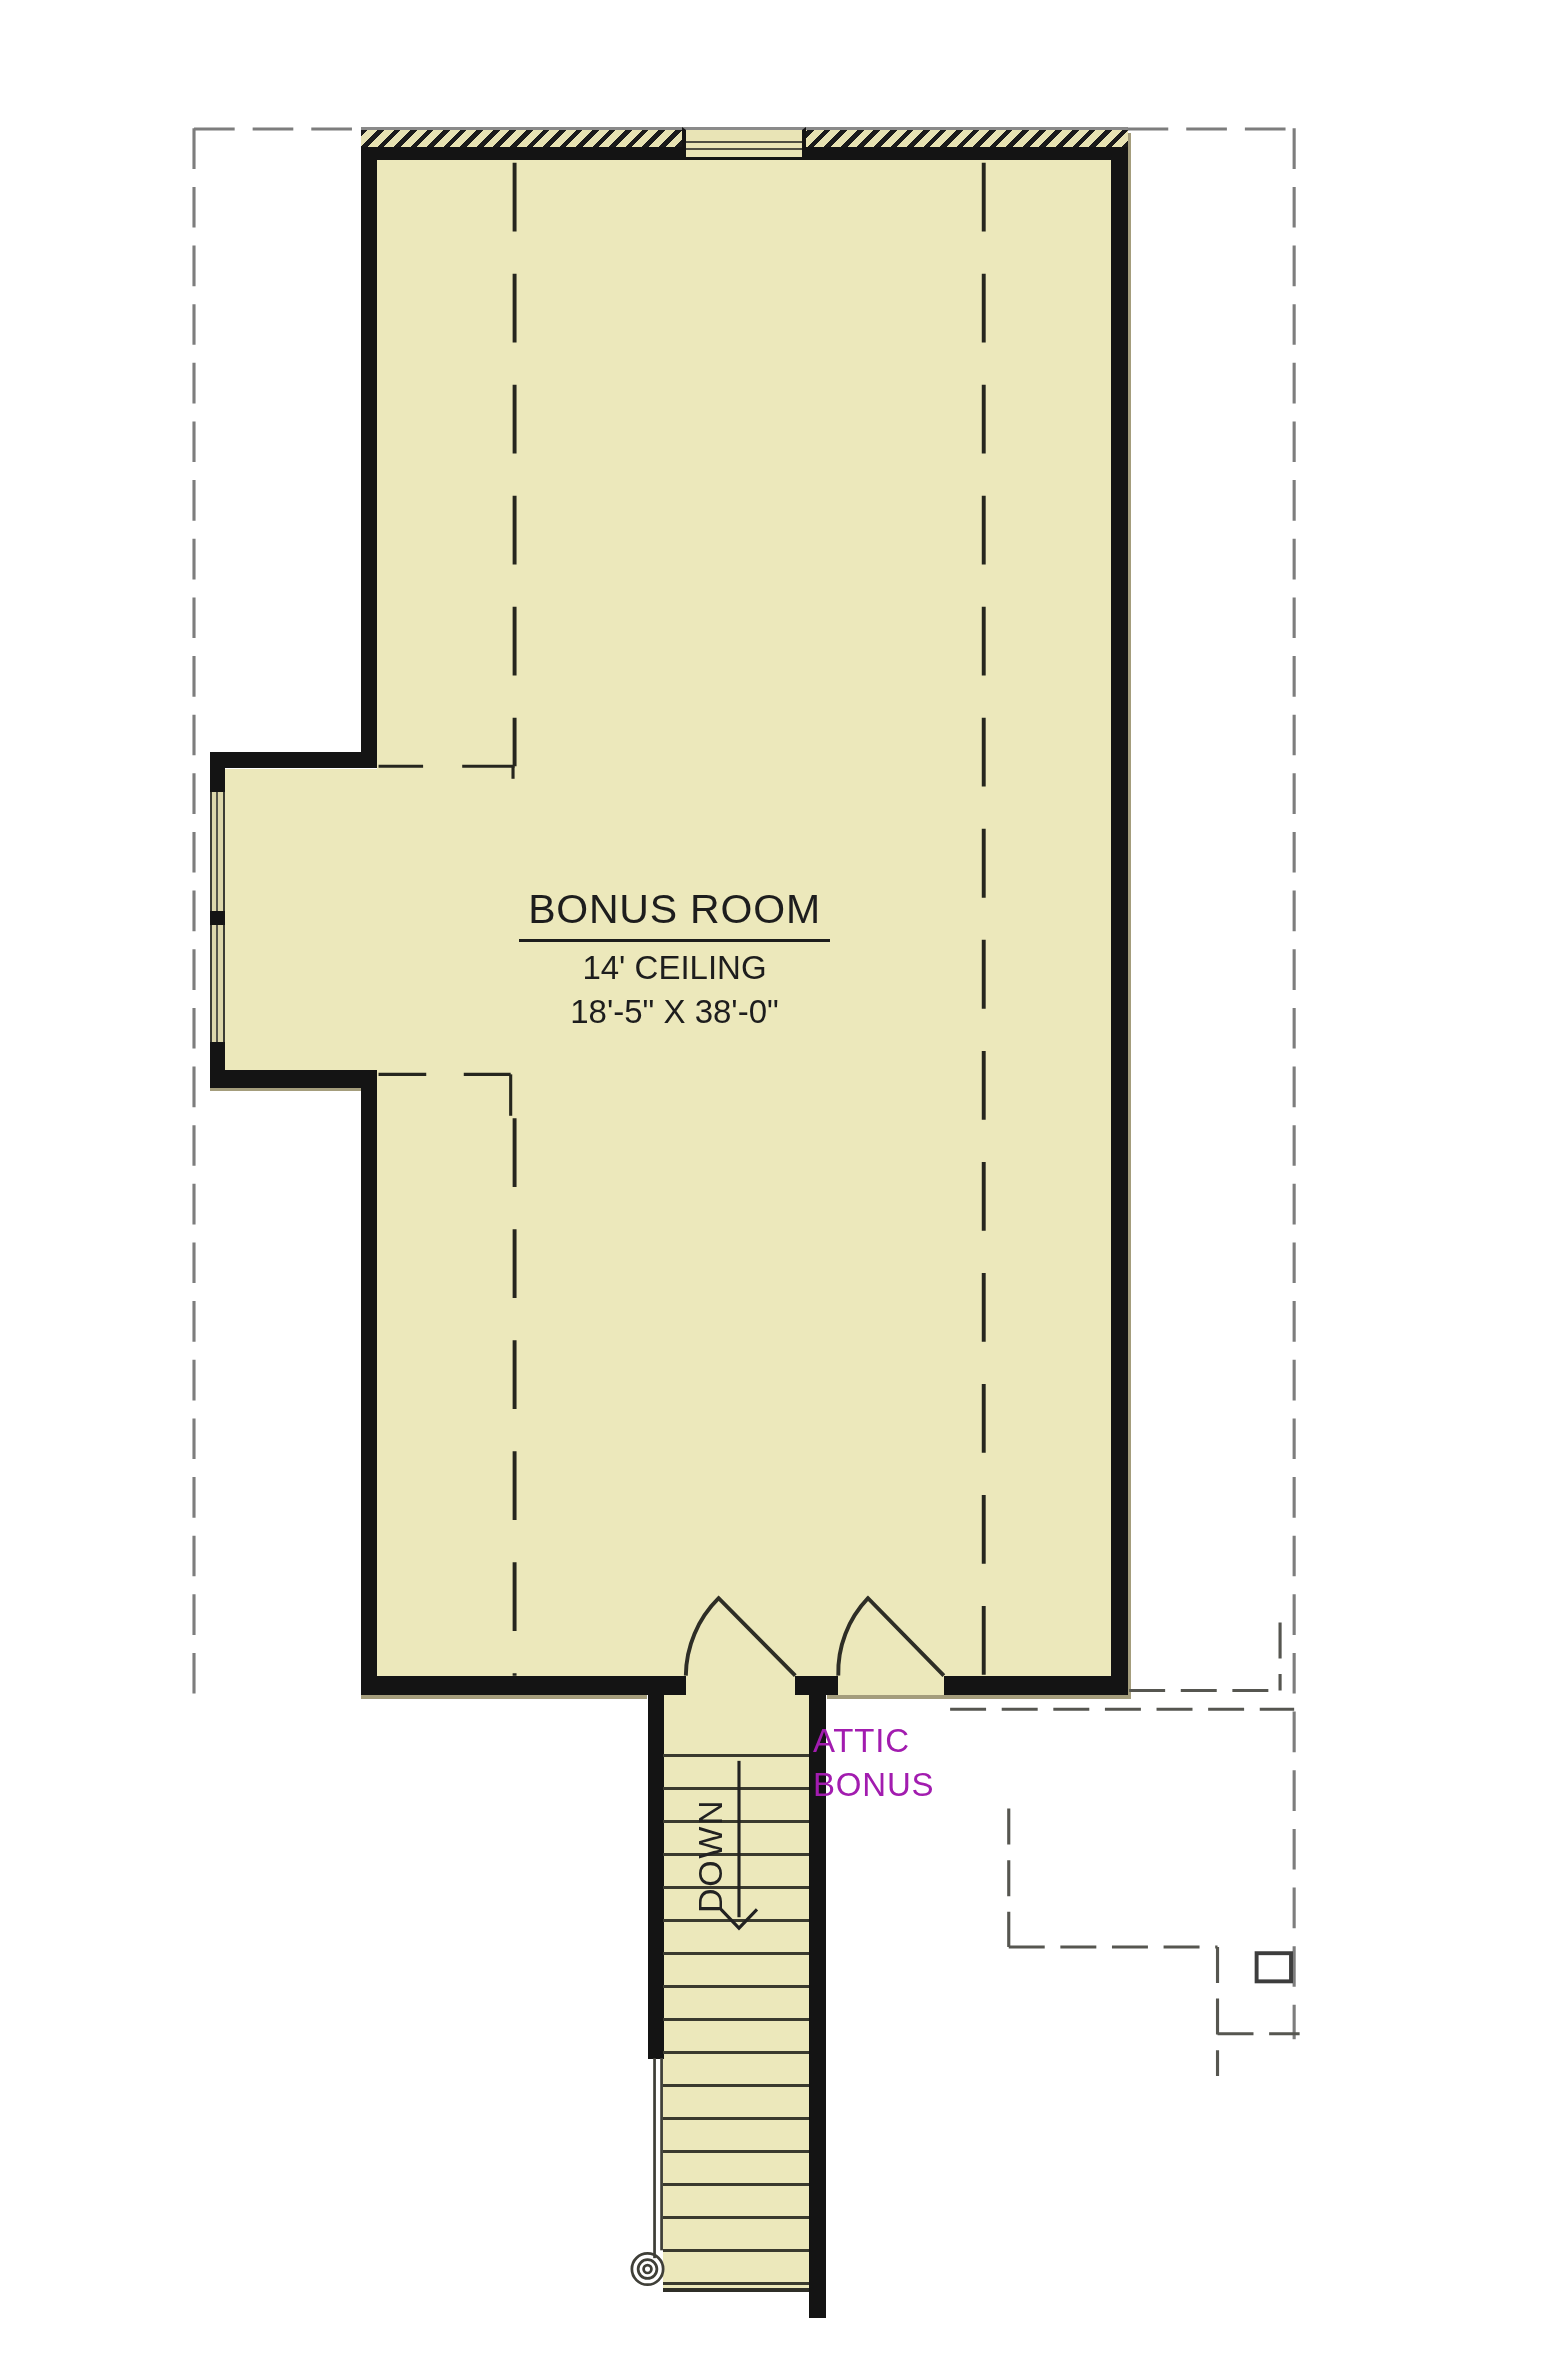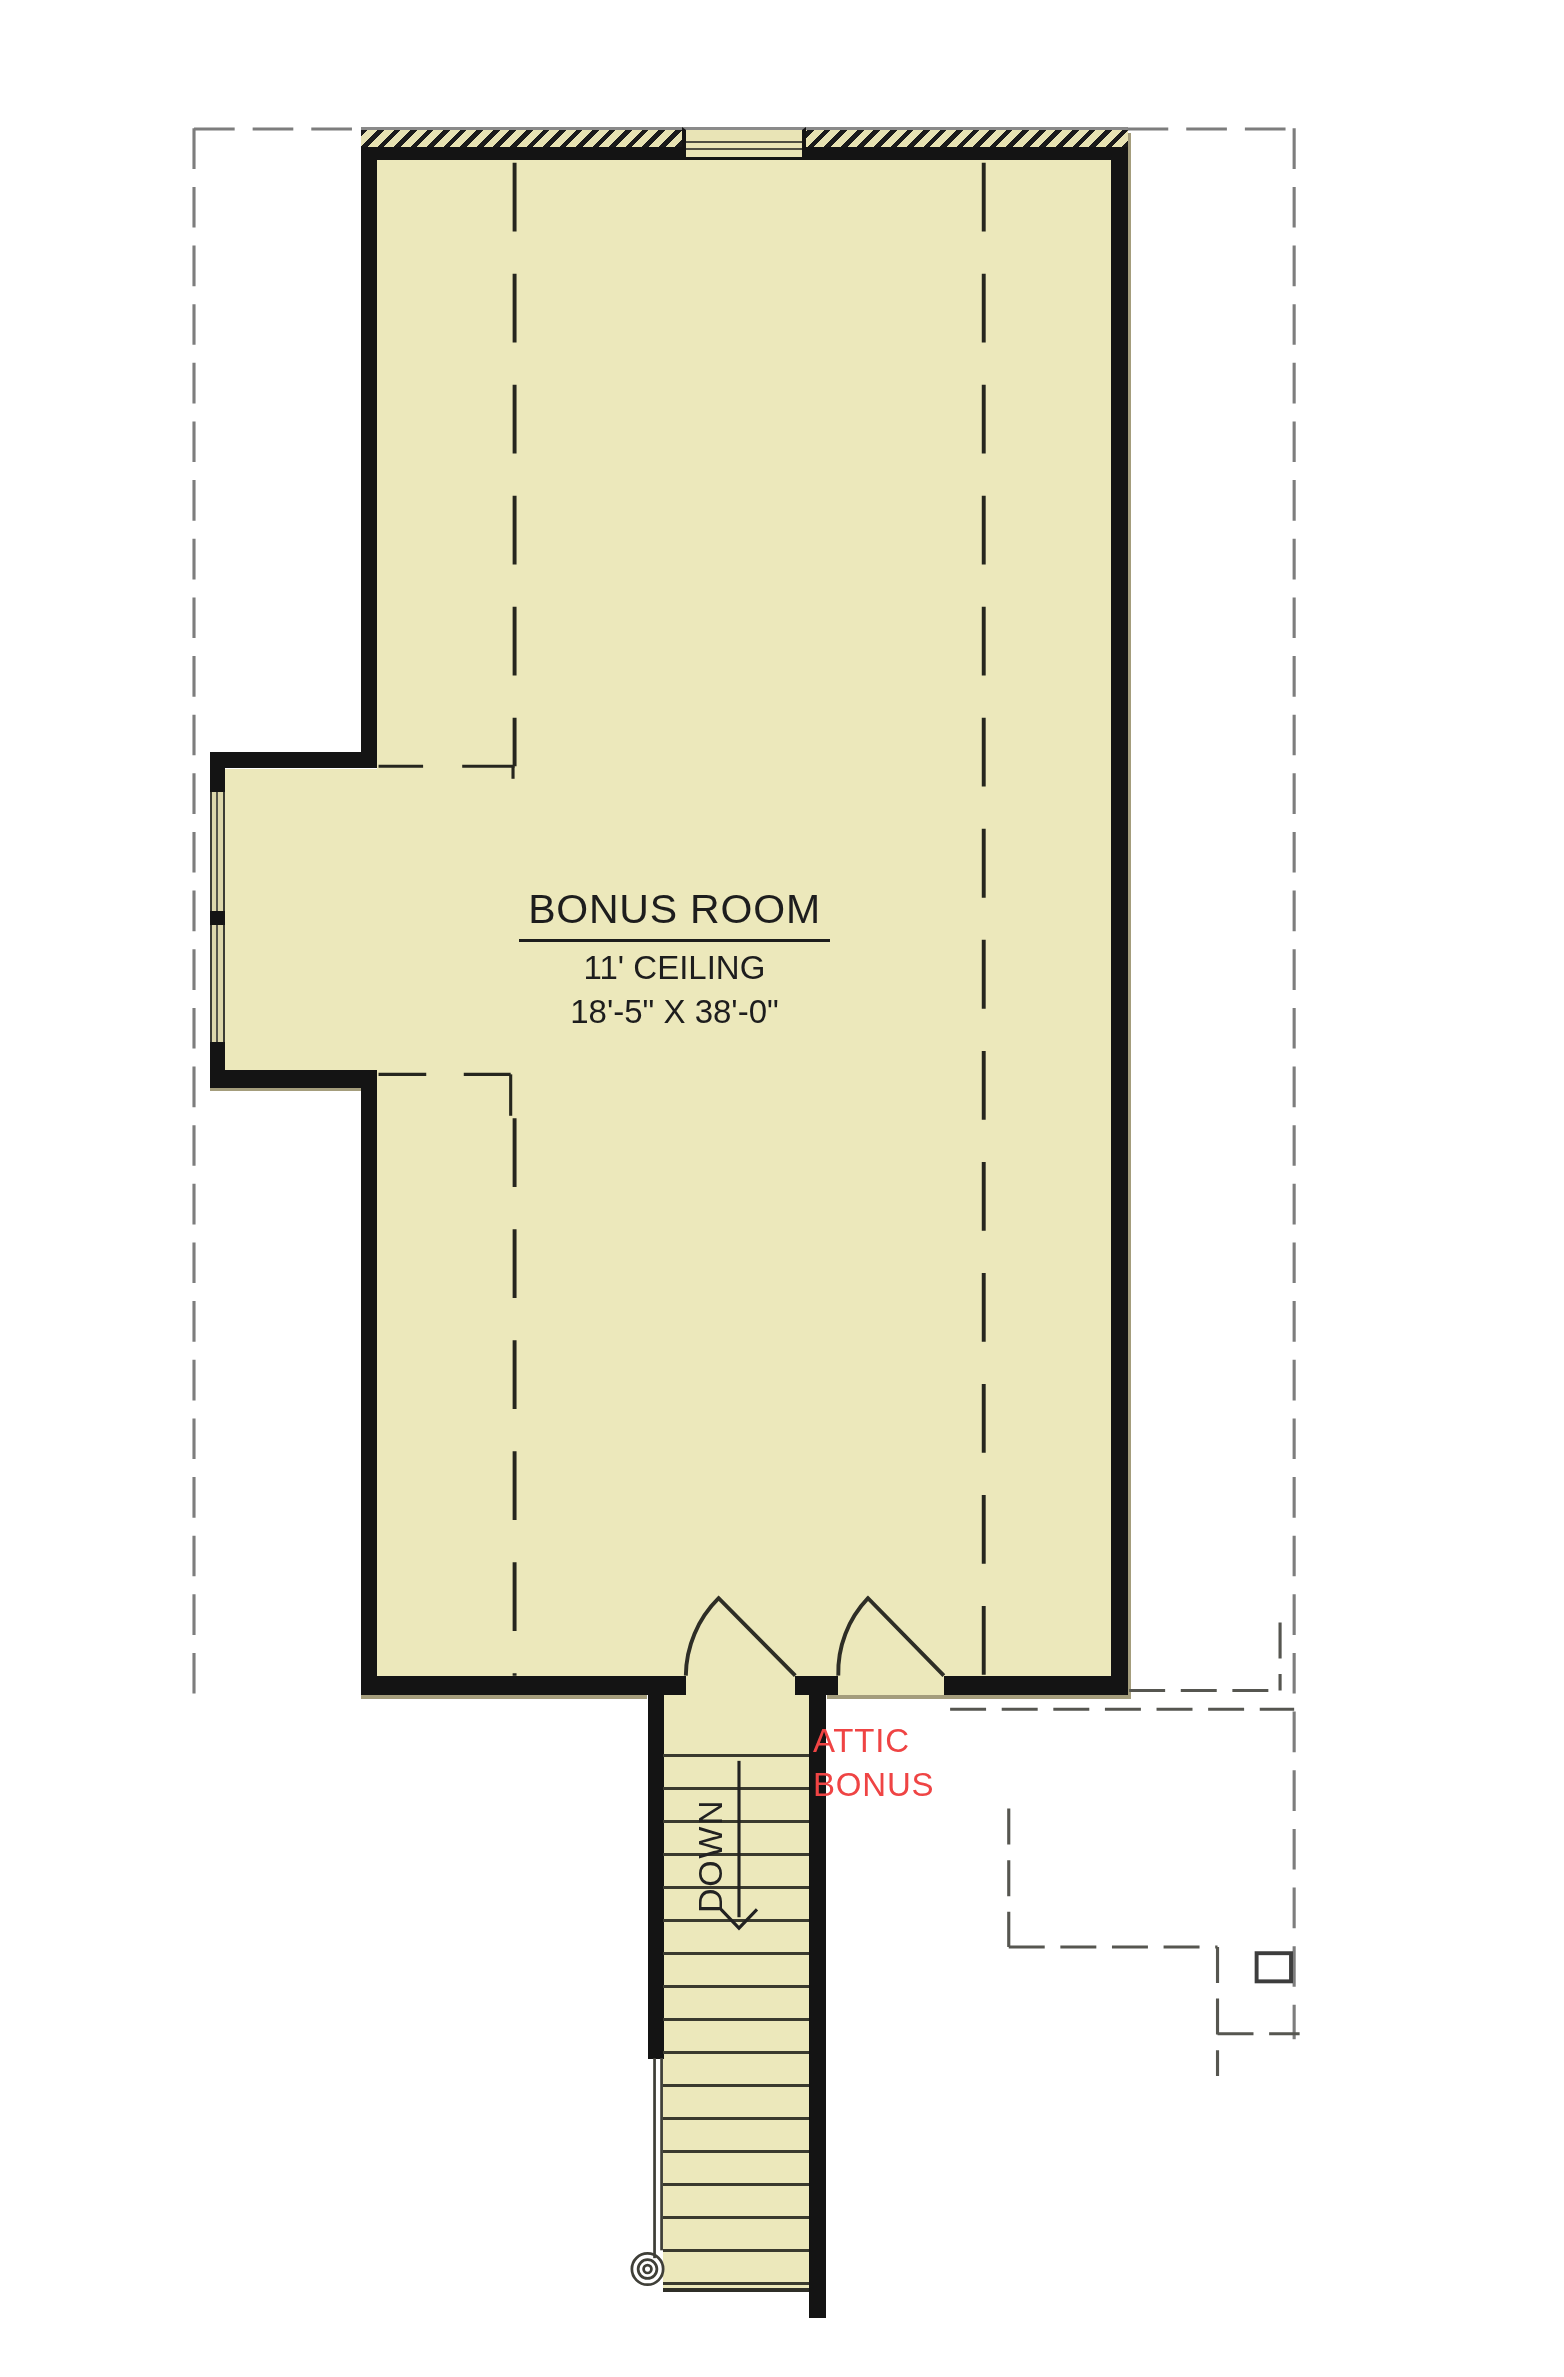--- a/index.html
+++ b/index.html
@@ -35,21 +35,21 @@
   .glz .gline{position:absolute;top:0;bottom:0;left:3.9px;width:2.3px;background:#55554a;}
   
   .treads{
     background:repeating-linear-gradient(to bottom,#3a3a2e 0 3.1px,rgba(0,0,0,0) 3.1px 33px);
   }
   .stair-edge{background:#2f2f28;}
   
   .room-label{color:#1d1d1d;text-align:center;}
   .room-title{font-size:41px;letter-spacing:0.8px;display:inline-block;border-bottom:3.9px solid #1d1d1d;padding:0 9.4px 6.3px 9.4px;}
   .room-sub{font-size:33px;margin-top:6.3px;}
-  .attic-label{color:#ef4444;font-size:33px;line-height:1.32;letter-spacing:0.8px;}
+  .attic-label{color:#a21caf;font-size:33px;line-height:1.32;letter-spacing:0.8px;}
   .down-label{color:#222222;font-size:34px;letter-spacing:1.6px;transform-origin:0 0;transform:rotate(-90deg);white-space:nowrap;}
   svg{position:absolute;left:0;top:0;}
 </style>
 </head>
 <body>
 
 <div id="plan">
 
   <div class="abs fill" style="left:377px;top:160px;width:734px;height:1516px;"></div>
   <div class="abs fill" style="left:224px;top:769px;width:153px;height:301px;"></div>
@@ -143,21 +143,21 @@
       <path d="M837 2632 V2888"></path>
       <path d="M846 2632 V2878"></path>
       <circle cx="828" cy="2902" r="20"></circle>
       <circle cx="828" cy="2902" r="12"></circle>
       <circle cx="828" cy="2902" r="5"></circle>
     </g>
   </svg>
 
   <div class="abs room-label" style="left:477px;top:886px;width:395px;">
     <div class="room-title">BONUS ROOM</div>
-    <div class="room-sub">11' CEILING</div>
+    <div class="room-sub">14' CEILING</div>
     <div class="room-sub">18'-5" X 38'-0"</div>
   </div>
 
   <div class="abs attic-label" style="left:813px;top:1719px;">
     <div>ATTIC</div>
     <div>BONUS</div>
   </div>
 
   <div class="abs down-label" style="left:691px;top:1913px;">DOWN</div>
 

